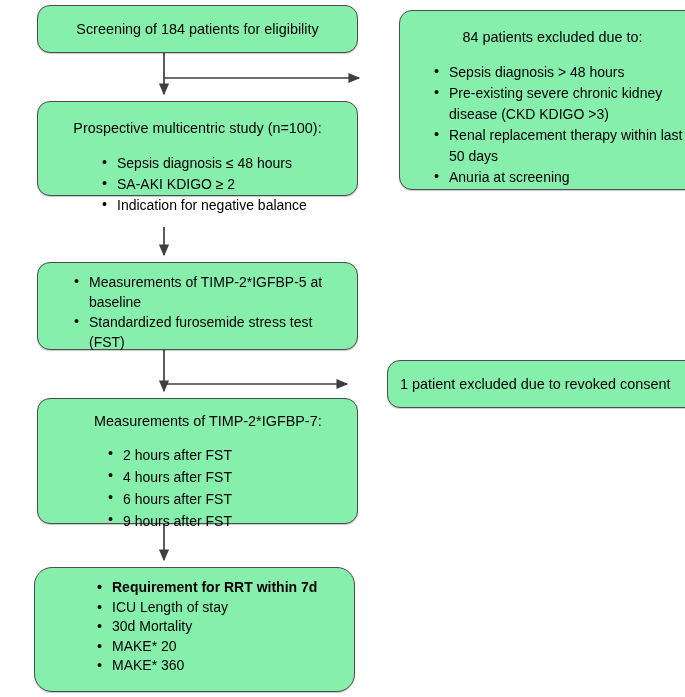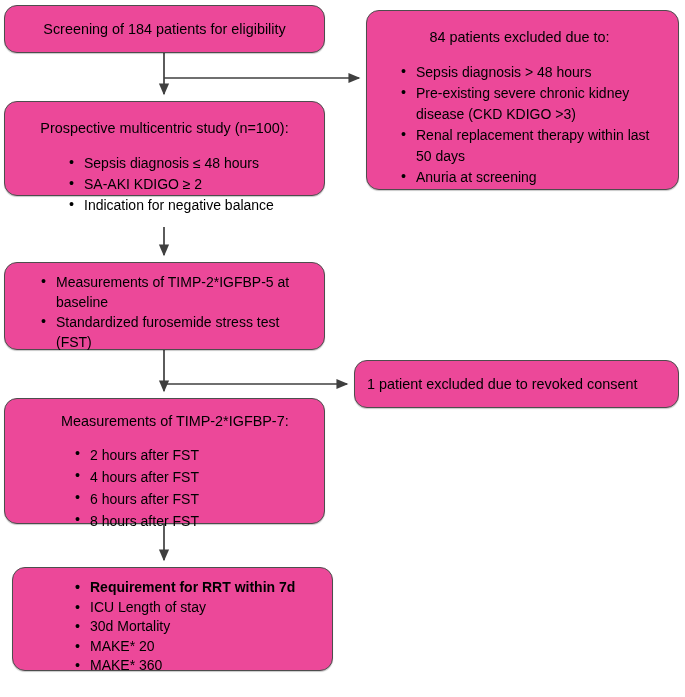--- a/index.html
+++ b/index.html
@@ -18,24 +18,25 @@
   #flowchart {
     position: absolute;
     left: 0;
     top: 0;
     width: 685px;
     height: 697px;
   }
   .node {
     position: absolute;
     box-sizing: border-box;
-    background: #ec4899;
+    background: #86efac;
     border: 1.6px solid #4d4d4d;
     border-radius: 13px;
     box-shadow: 0 1px 1px rgba(0,0,0,0.22);
+    margin-left: 33px;
   }
   .node-title {
     font-size: 14.4px;
     line-height: 18px;
     color: #000;
   }
   .center { text-align: center; }
   ul.blist {
     margin: 0;
     padding: 0;
@@ -92,21 +93,21 @@
   #node-revoked .node-title { padding: 14px 28px 0 12px; text-align: left; }
 
   #node-measurements {
     left: 4px; top: 398px; width: 321px; height: 126px;
   }
   #node-measurements .node-title { padding: 13px 10px 0 56px; text-align: left; }
   #node-measurements ul.blist { margin: 14px 10px 0 66px; }
   #node-measurements ul.blist li { line-height: 22px; }
 
   #node-outcomes {
-    left: 12px; top: 567px; width: 321px; height: 104px;
+    left: 1px; top: 567px; width: 321px; height: 125px; border-radius: 18px;
   }
   #node-outcomes ul.blist { margin: 10px 10px 0 58px; }
   #node-outcomes ul.blist li { line-height: 19.5px; }
 
   svg.connectors {
     position: absolute;
     left: 0; top: 0;
     width: 685px; height: 697px;
     pointer-events: none;
   }
@@ -169,21 +170,21 @@
   <div class="node" id="node-revoked">
     <div class="node-title">1 patient excluded due to revoked consent</div>
   </div>
 
   <div class="node" id="node-measurements">
     <div class="node-title">Measurements of TIMP-2*IGFBP-7:</div>
     <ul class="blist">
       <li>2 hours after FST</li>
       <li>4 hours after FST</li>
       <li>6 hours after FST</li>
-      <li>8 hours after FST</li>
+      <li>9 hours after FST</li>
     </ul>
   </div>
 
   <div class="node" id="node-outcomes">
     <ul class="blist">
       <li class="bold">Requirement for RRT within 7d</li>
       <li>ICU Length of stay</li>
       <li>30d Mortality</li>
       <li>MAKE* 20</li>
       <li>MAKE* 360</li>

